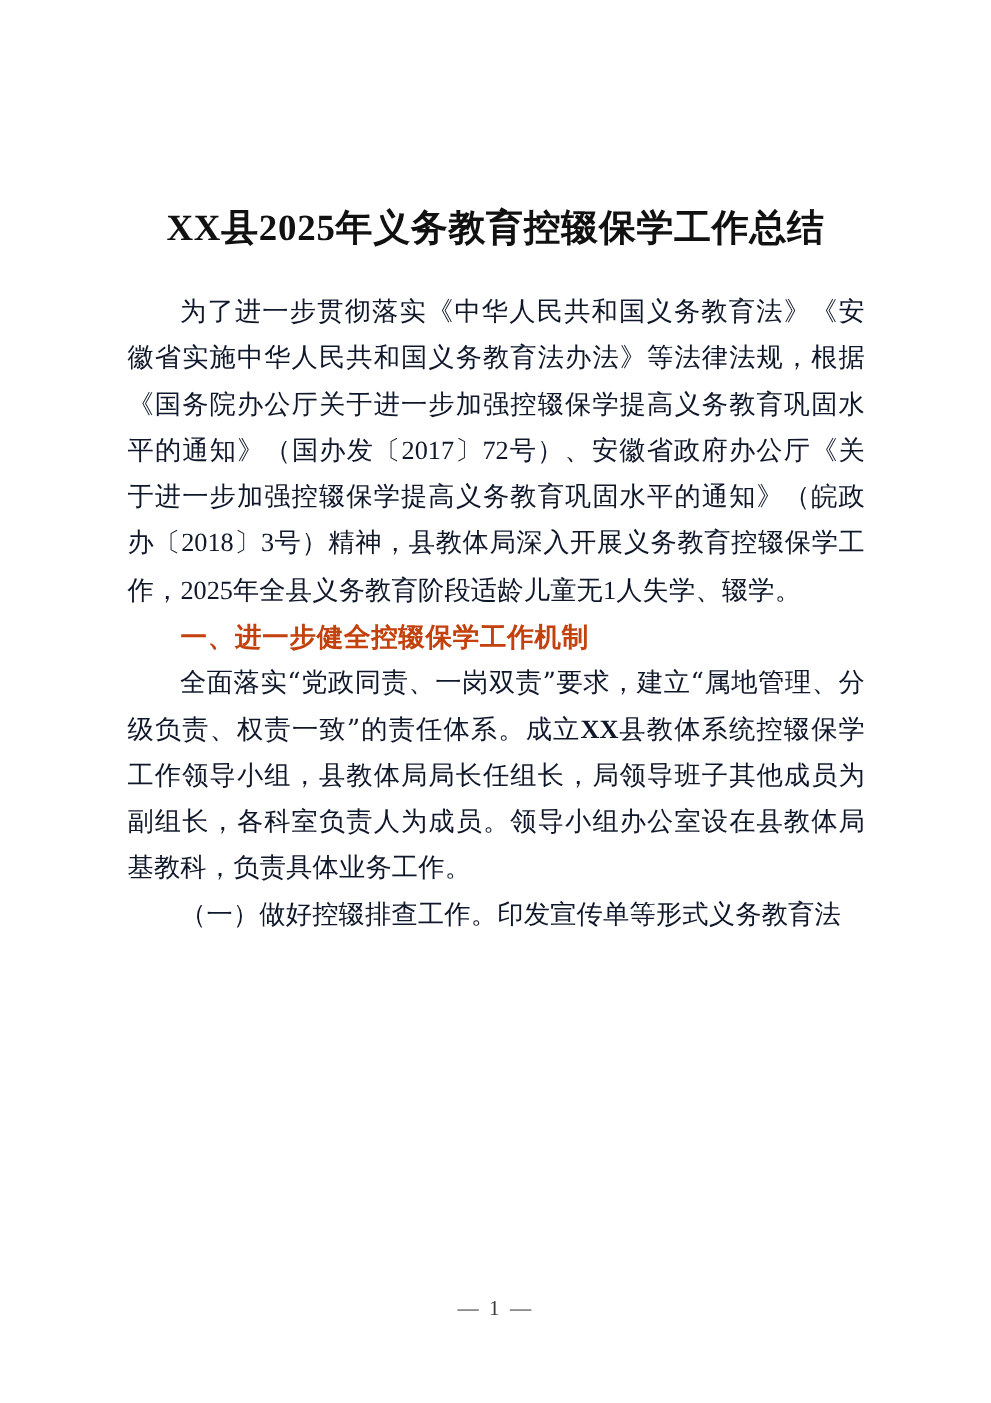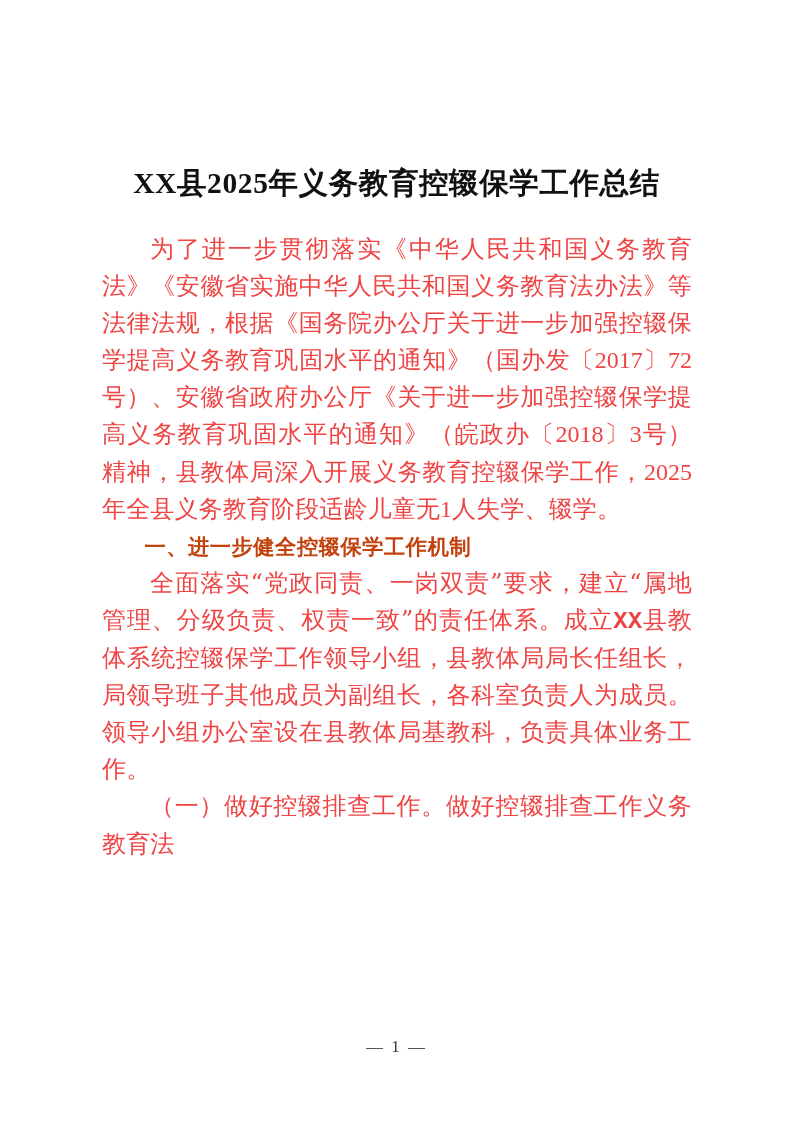--- a/index.html
+++ b/index.html
@@ -45,27 +45,27 @@
   .body-block {
     position: absolute;
     left: 102px;
     top: 231px;
     width: 590px;
   }
 
   p.para {
     margin: 0;
     font-family: "DejaVu Serif", "Liberation Serif", serif;
-    font-size: 24px;
+    font-size: 21px;
     line-height: 37.1px;
     text-align: justify;
     text-justify: inter-ideograph;
     text-indent: 2em;
     letter-spacing: 0.15px;
-    color: #ef4444;
+    color: #0f172a;
     word-break: break-all;
   }
 
   p.heading {
     margin: 0;
     font-family: "DejaVu Serif", "Liberation Serif", serif;
     font-size: 21.2px;
     font-weight: bold;
     line-height: 37.1px;
     text-indent: 2em;
@@ -73,21 +73,21 @@
     color: #c2410c;
     text-align: left;
   }
 
   
   .lat {
     font-family: "Liberation Serif", "DejaVu Serif", serif;
     letter-spacing: 0;
   }
   .lat-b {
-    font-family: Liberation Mono, monospace;
+    font-family: Liberation Serif, serif;
     font-weight: bold;
     letter-spacing: 0;
   }
   .em-bold {
     font-weight: normal;
   }
 
   
   .page-number {
     position: absolute;
@@ -112,19 +112,19 @@
 
     <p class="para">为了进一步贯彻落实《中华人民共和国义务教育法》《安徽省实施中华人民共和国义务教育法办法》等法律法规，根据《国务院办公厅关于进一步加强控辍保学提高义务教育巩固水平的通知》（国办发〔<span class="lat">2017</span>〕<span class="lat">72</span>号）、安徽省政府办公厅《关于进一步加强控辍保学提高义务教育巩固水平的通知》（皖政办〔<span class="lat">2018</span>〕<span class="lat">3</span>号）精神，县教体局深入开展义务教育控辍保学工作，<span class="lat">2025</span>年全县义务教育阶段适龄儿童无<span class="lat">1</span>人失学、辍学。</p>
 
     <p class="heading">一、进一步健全控辍保学工作机制</p>
 
     <p class="para">全面落实“党政同责、一岗双责”要求，建立“属地管理、分级负责、权责一致”的责任体系。成立<span class="lat-b">XX</span>县教体系统控辍保学工作领导小组，县教体局局长任组长，局领导班子其他成员为副组长，各科室负责人为成员。领导小组办公室设在县教体局基教科，负责具体业务工作。</p>
 
 
 
 
-    <p class="para"><span class="em-bold">（一）做好控辍排查工作。</span><span>做好控辍排查工作</span><span class="em-bold">义务教育法</span></p>
+    <p class="para"><span class="em-bold">（一）做好控辍排查工作。</span><span>印发宣传单等形式</span><span class="em-bold">义务教育法</span></p>
 
   </div>
 
   <div class="page-number">— 1 —</div>
 
 </div>
 
 </body></html>

